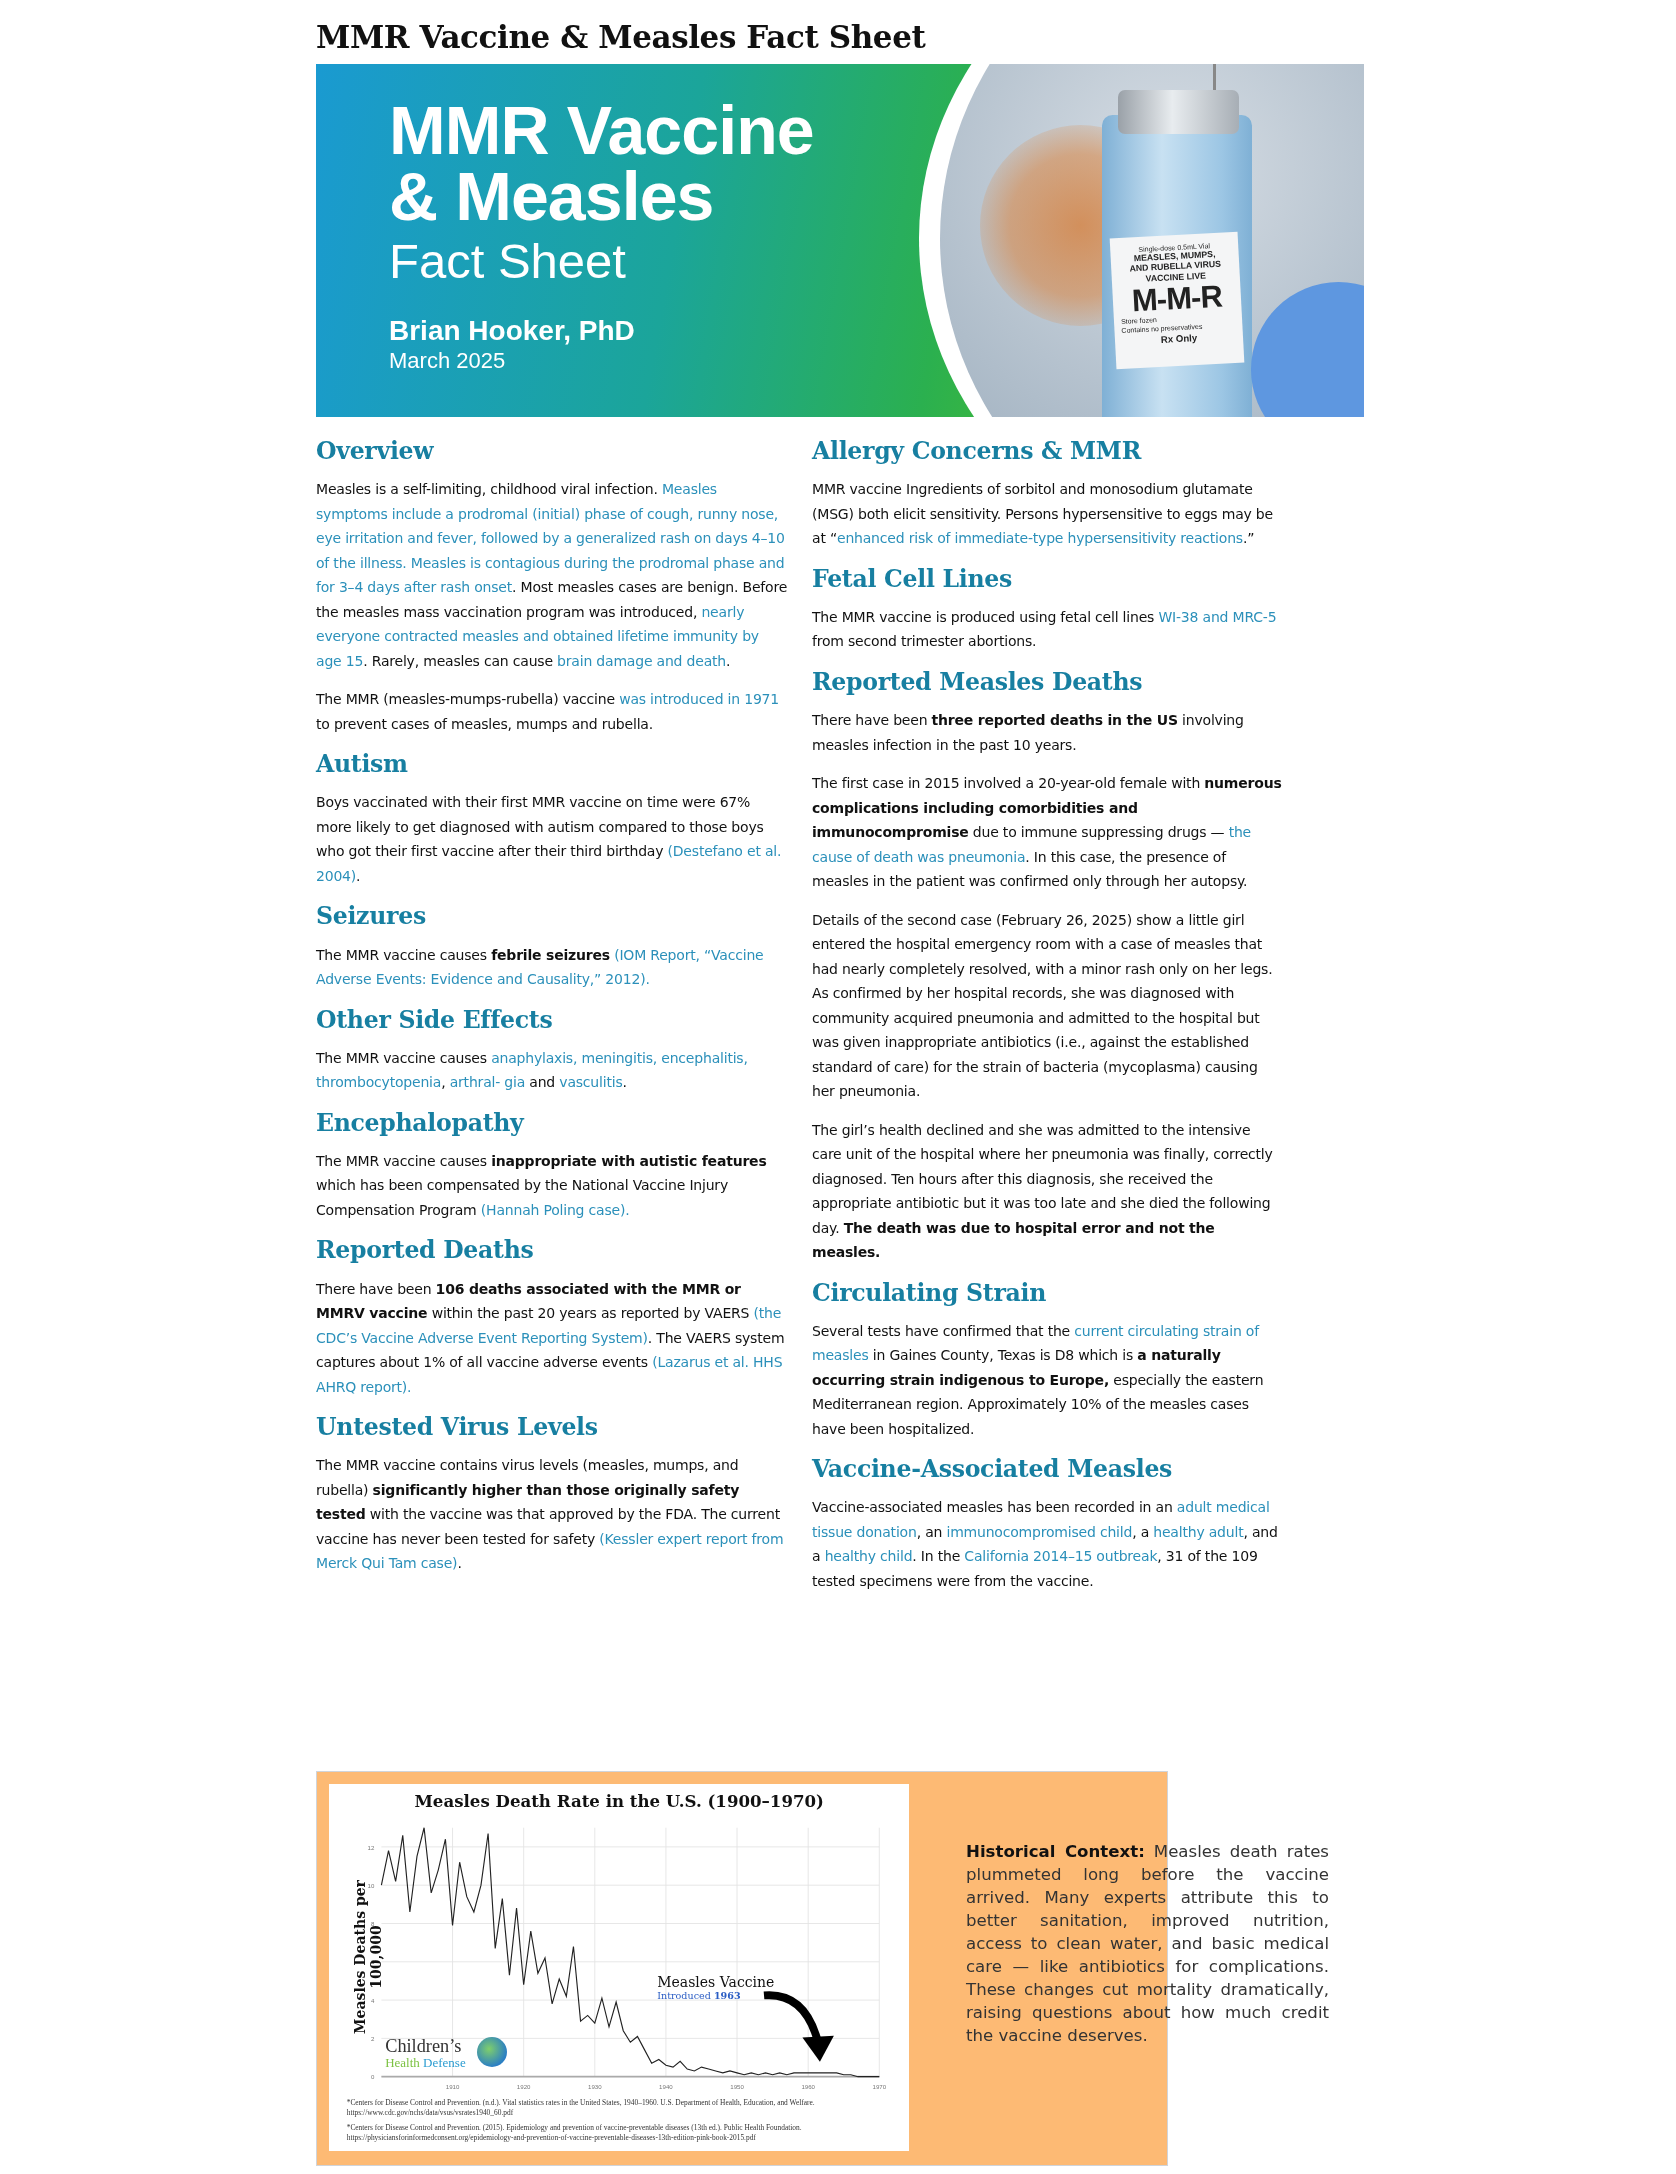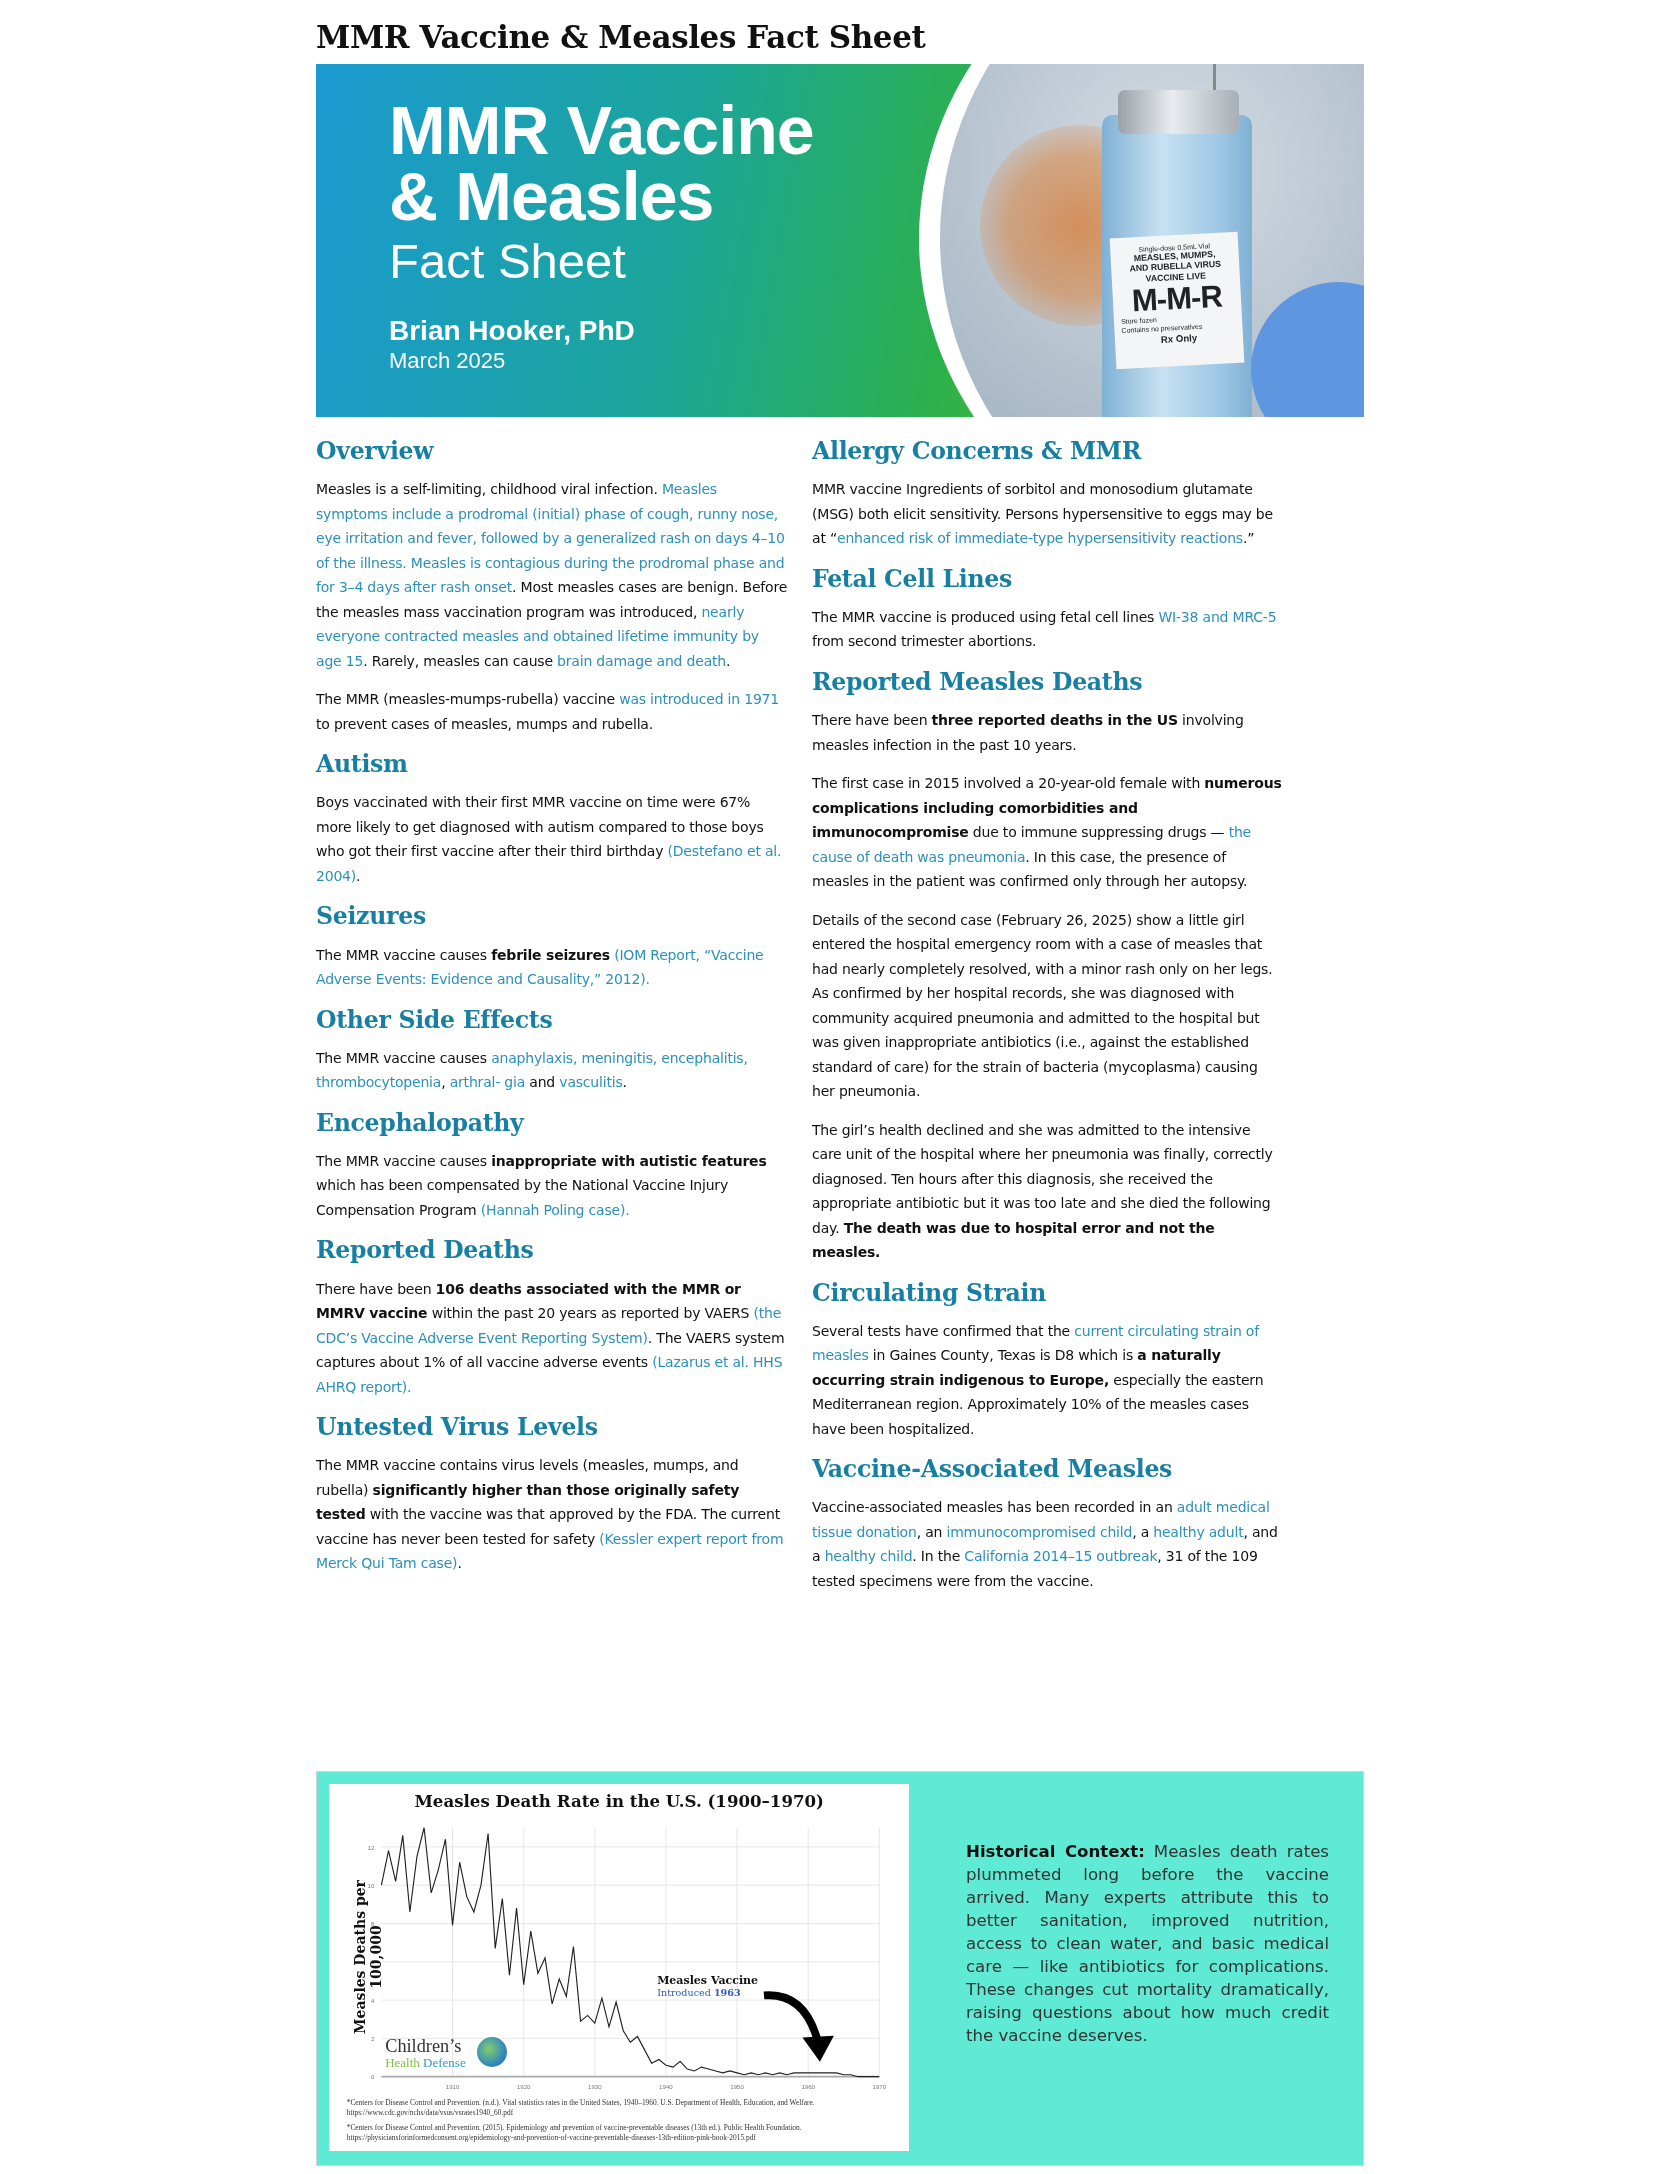--- a/index.html
+++ b/index.html
@@ -36,33 +36,33 @@
 
   .col { position: absolute; top: 437px; width: 472px; }
   .col-left { left: 0; }
   .col-right { left: 496px; }
   h2.sec { font-family: "DejaVu Serif", serif; font-weight: bold; font-size: 23.6px; color: #177fa1; margin: 0 0 12.2px 0; letter-spacing: -0.3px; }
   p.body { font-family: "DejaVu Sans", sans-serif; font-size: 14px; line-height: 24.5px; color: #111; margin-bottom: 14px; letter-spacing: -0.2px; }
   .lnk { color: #2b90ba; }
   .b { font-weight: bold; }
   .sec-block { margin-bottom: 5.2px; }
 
-  .bottom-box { position: absolute; left: 0; top: 1771px; width: 1048px; height: 395px; background: #5eead4; border: 0.9px solid #d0d4da; }
+  .bottom-box { position: absolute; left: 0; top: 1771px; width: 852px; height: 395px; background: #fdba74; border: 0.9px solid #d0d4da; }
   .chart-card { position: absolute; left: 12.2px; top: 12.2px; width: 580px; height: 367px; background: #ffffff; }
   .chart-title { position: absolute; left: 0; top: 7px; width: 580px; text-align: center; font-family: "DejaVu Serif", serif; font-weight: bold; font-size: 16.6px; color: #111; }
   .y-label { position: absolute; left: -66px; top: 157px; transform: rotate(-90deg); font-family: "DejaVu Serif", serif; font-weight: bold; font-size: 14px; color: #111; width: 210px; text-align: center; }
   .chart-svg { position: absolute; left: 0; top: 0; }
   .ref { position: absolute; left: 17.5px; font-family: "Liberation Serif", serif; font-size: 7.4px; color: #333; line-height: 9.6px; width: 550px; }
   .chd-logo { position: absolute; left: 56px; top: 255px; font-family: "Liberation Serif", serif; line-height: 15.7px; }
   .chd-1 { font-size: 18.3px; color: #333; }
   .chd-2a { font-size: 13px; color: #7cc242; }
   .chd-2b { font-size: 13px; color: #2b9cd1; }
   .globe { position: absolute; left: 148px; top: 253px; width: 30px; height: 30px; border-radius: 50%; background: radial-gradient(circle at 40% 40%, #7fcf6b, #2b7fc4 70%); }
   .vac-annot { position: absolute; left: 328px; top: 190px; font-family: "DejaVu Serif", serif; }
-  .vac-1 { font-size: 11px; font-weight: bold; color: #111; }
+  .vac-1 { font-size: 14px; font-weight: normal; color: #111; }
   .vac-2 { font-size: 9.6px; color: #2a5dc4; }
   .vac-2 b { font-weight: bold; }
 
   .hist { position: absolute; left: 649px; top: 68px; width: 363px; font-family: "DejaVu Sans", sans-serif; font-size: 16.6px; line-height: 23px; color: #333; text-align: justify; }
   .hist b { color: #111; }
 </style>
 </head>
 <body>
 
 <div class="page">

